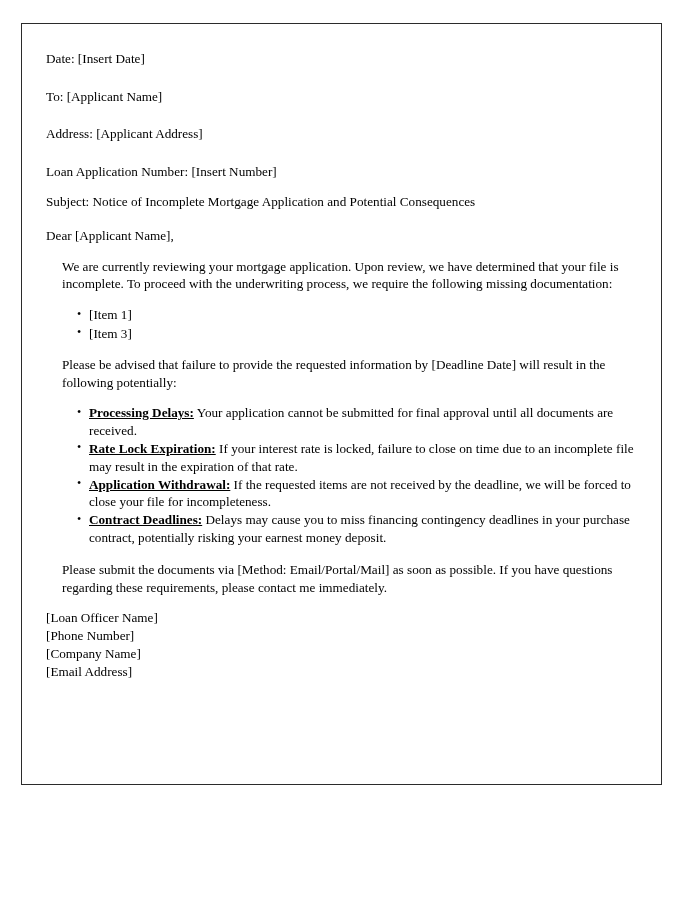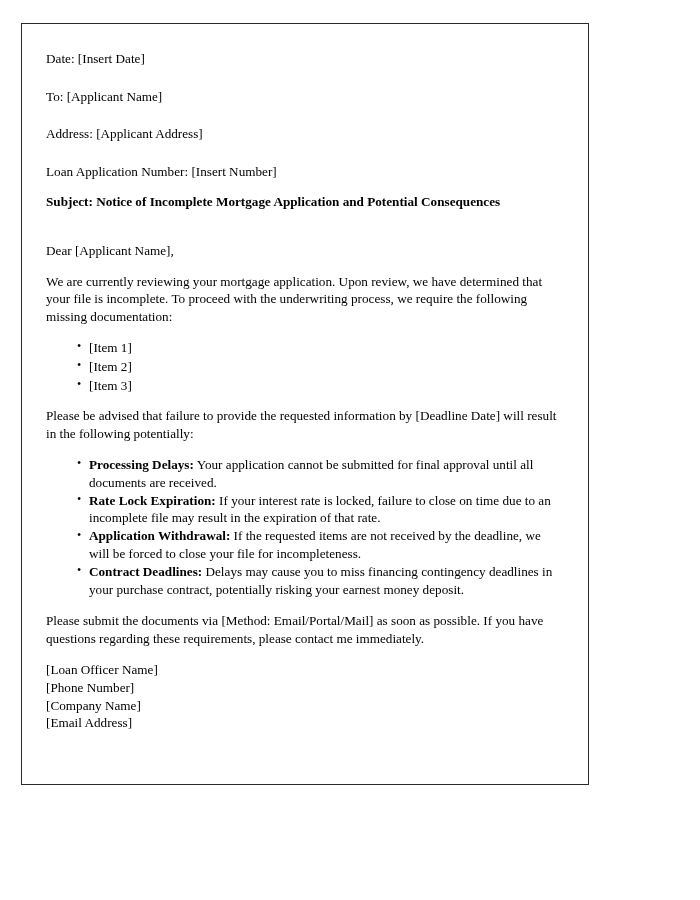--- a/index.html
+++ b/index.html
@@ -12,21 +12,21 @@
     height: 900px;
     font-family: "Liberation Serif", "DejaVu Serif", serif;
     color: #000000;
     -webkit-font-smoothing: antialiased;
   }
 
   #letter-page {
     position: absolute;
     left: 21px;
     top: 23px;
-    width: 568px;
+    width: 641px;
     height: 762px;
     box-sizing: border-box;
     border: 1.5px solid #2b2b2b;
     background: #ffffff;
     padding: 26px 24px 24px 24px;
   }
 
   .doc-body {
     font-size: 13.2px;
     line-height: 17.6px;
@@ -35,27 +35,27 @@
 
   .block {
     margin: 0 0 13px 0;
   }
   .block.tight-lines > .line {
     display: block;
     margin-top: 20px;
   }
 
   .para {
-    margin: 0 0 13px 0;
+    margin: 0 0 13px 16px;
     line-height: 17.8px;
   }
 
   .subject {
-    font-weight: bold;
-    margin: 0 0 31px 0;
+    font-weight: normal;
+    margin: 0 0 16px 0;
   }
 
   ul.bullets {
     list-style: none;
     margin: 0 0 13px 0;
     padding: 0 0 0 31px;
   }
   ul.bullets > li {
     position: relative;
     padding-left: 12px;
@@ -72,20 +72,21 @@
 
   ul.bullets.consequences {
     margin-bottom: 14px;
   }
   ul.bullets.consequences > li {
     margin-bottom: 0px;
   }
 
   .lead {
     font-weight: bold;
+    text-decoration: underline;
   }
 
   .sig-block .line {
     display: block;
     line-height: 17.8px;
   }
 </style>
 </head>
 <body>
 
@@ -103,21 +104,20 @@
     </div>
 
     <div class="subject">Subject: Notice of Incomplete Mortgage Application and Potential Consequences</div>
 
     <div class="block">Dear [Applicant Name],</div>
 
     <p class="para">We are currently reviewing your mortgage application. Upon review, we have determined that your file is incomplete. To proceed with the underwriting process, we require the following missing documentation:</p>
 
     <ul class="bullets" id="missing-documents-list">
         <li><span>[Item 1]</span></li>
-        <li><span>[Item 2]</span></li>
         <li><span>[Item 3]</span></li>
       </ul>
 
     <p class="para">Please be advised that failure to provide the requested information by [Deadline Date] will result in the following potentially:</p>
 
     <ul class="bullets consequences" id="consequences-list">
         <li><span class="lead">Processing Delays:</span><span> Your application cannot be submitted for final approval until all documents are received.</span></li>
         <li><span class="lead">Rate Lock Expiration:</span><span> If your interest rate is locked, failure to close on time due to an incomplete file may result in the expiration of that rate.</span></li>
         <li><span class="lead">Application Withdrawal:</span><span> If the requested items are not received by the deadline, we will be forced to close your file for incompleteness.</span></li>
         <li><span class="lead">Contract Deadlines:</span><span> Delays may cause you to miss financing contingency deadlines in your purchase contract, potentially risking your earnest money deposit.</span></li>

